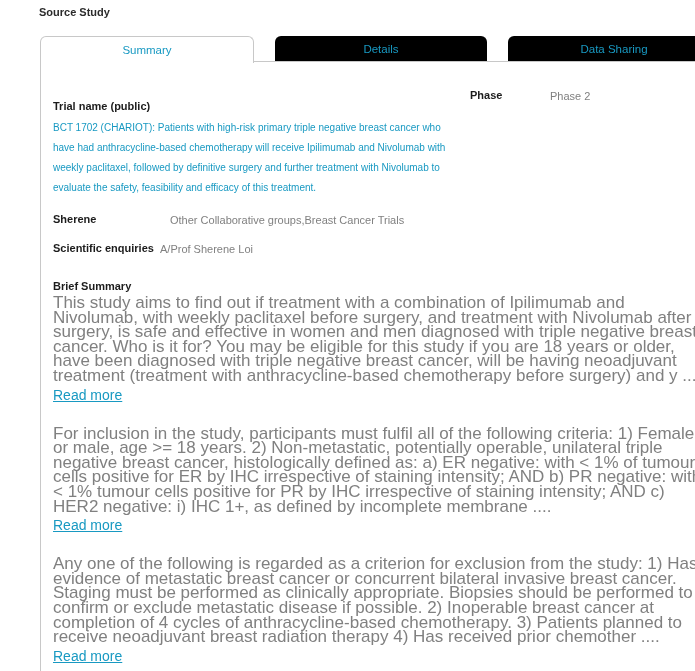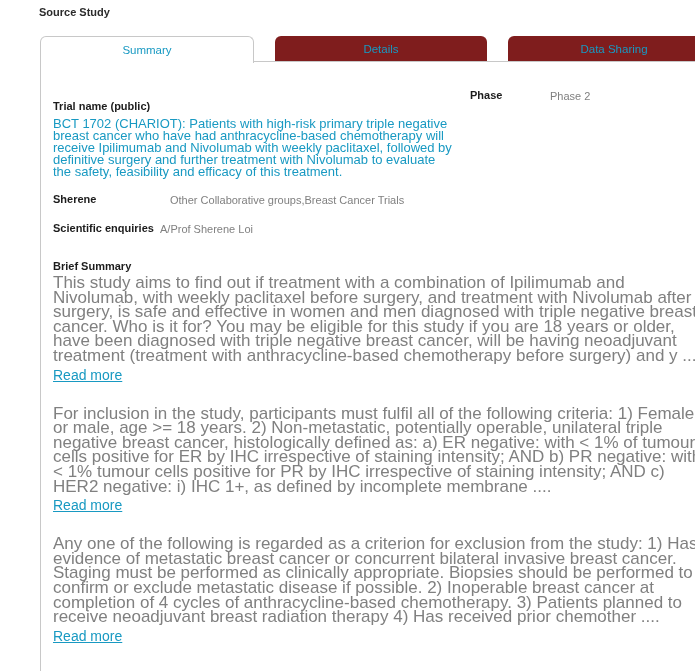--- a/index.html
+++ b/index.html
@@ -4,36 +4,36 @@
 <style>
   * { margin: 0; padding: 0; box-sizing: border-box; }
   html, body { width: 695px; height: 671px; overflow: hidden; background: #ffffff;
     font-family: "Liberation Sans", sans-serif; }
   .page { width: 695px; height: 671px; position: relative; margin-left: 32px; }
 
   .page-title { position: absolute; left: 7px; top: 6px; font-size: 11px; font-weight: 700; color: #2b2b2b; }
 
   .tabs { position: absolute; left: 8px; right: 7px; top: 36px; height: 26px; display: flex; gap: 21px; }
   .tab { flex: 1; display: flex; align-items: center; justify-content: center;
-    background: #7f1d1d; border-radius: 6px 6px 0 0; font-size: 11.5px; color: #1899c2; cursor: pointer; }
+    background: #000000; border-radius: 6px 6px 0 0; font-size: 11.5px; color: #1899c2; cursor: pointer; }
   .tab.active { background: #ffffff; border: 1px solid #c8c8c8; border-bottom: none;
     margin-bottom: -1px; z-index: 2; }
 
   .panel { position: absolute; left: 8px; right: 7px; top: 61px; bottom: -2px;
     border: 1px solid #c8c8c8; background: #ffffff; padding: 0 14px 0 12px; z-index: 1; }
 
   .top-row { display: flex; padding-top: 14px; }
   .left-col { width: 400px; }
   .right-col { flex: 1; padding-left: 17px; padding-top: 13px; }
 
   .field-label { font-size: 11px; font-weight: 700; color: #1c1c1c; }
   .value-text { font-size: 11px; color: #808080; line-height: 15px; }
 
   .trial-name-label { margin-top: 24px; }
-  .trial-name-value { margin-top: 6px; font-size: 13px; color: #1899c2; line-height: 12px; }
+  .trial-name-value { margin-top: 6px; font-size: 10px; color: #1899c2; line-height: 20px; }
 
   .kv-row { display: flex; margin-bottom: 15px; }
   .kv-row .field-label { width: 80px; flex: none; }
 
   .frow { display: flex; align-items: flex-start; }
   .frow .field-label { width: 102px; flex: none; }
   .frow .value-text { flex: 1; }
   .row-acronym { margin-top: 23px; }
   .row-acronym .value-text { max-width: 300px; }
   .row-id { margin-top: 15px; }

